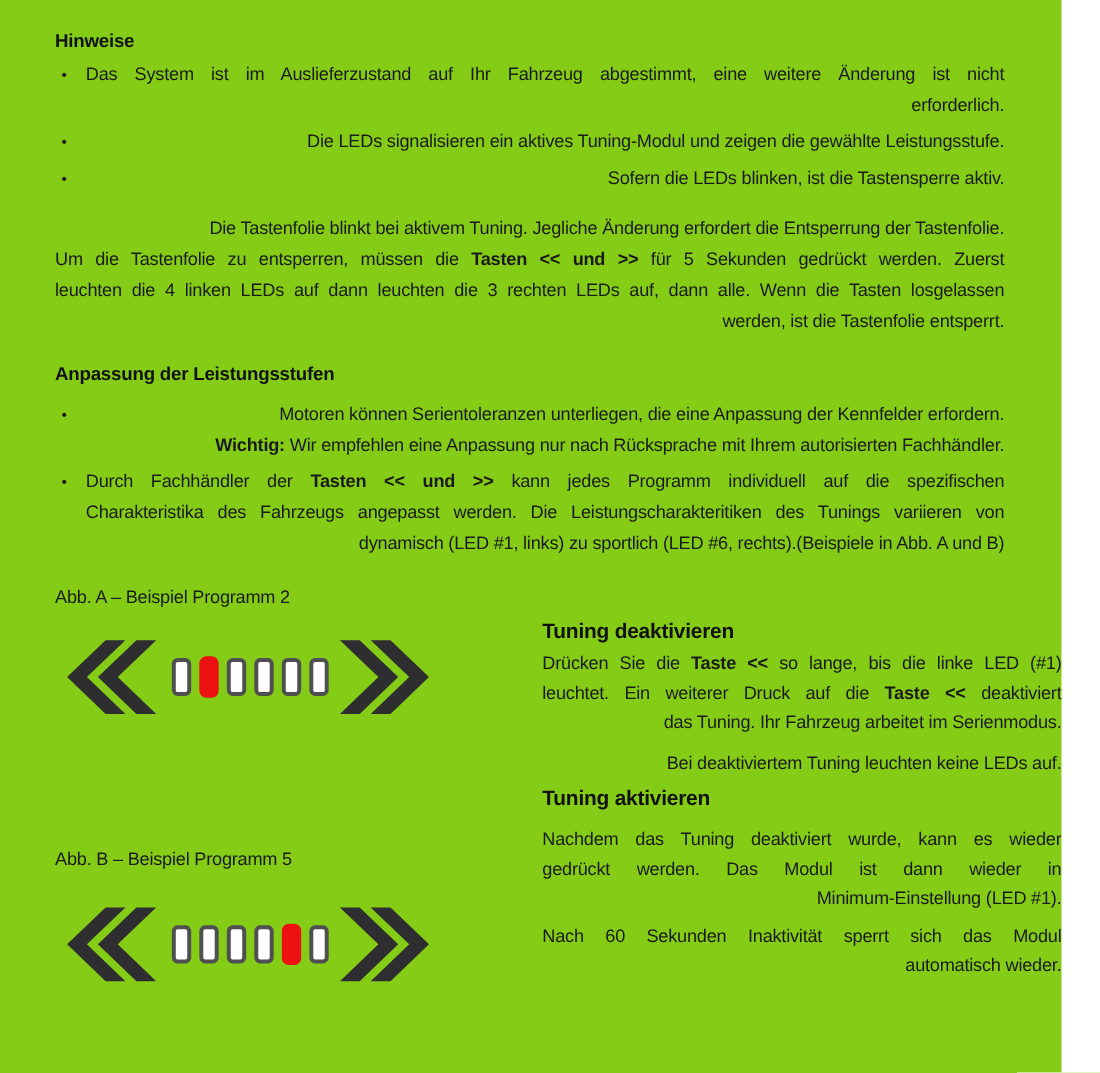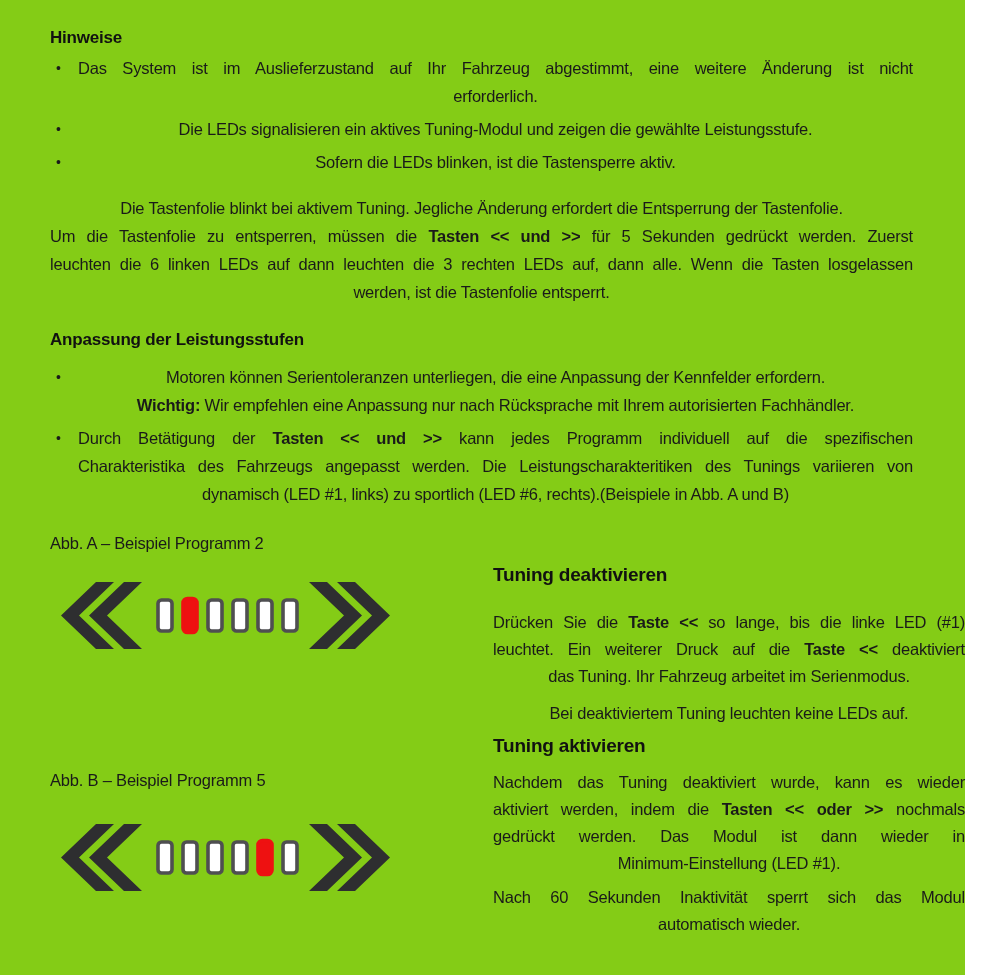--- a/index.html
+++ b/index.html
@@ -12,21 +12,21 @@
     font-family:"Liberation Sans", sans-serif;
     font-size:16.5px;
     line-height:28px;
     color:#1a1a1a;
     letter-spacing:-0.2px;
     overflow:hidden;
   }
   h2{font-size:17px;font-weight:700;line-height:22px;margin:0;color:#111;}
   h3{font-size:19px;font-weight:700;line-height:22px;margin:0;color:#111;}
   .b{font-weight:700;}
-  .ln{text-align:center;white-space:normal;}
+  .ln{text-align:right;white-space:normal;}
   .ln.stretch{text-align:justify;text-align-last:justify;}
   .mb-head{margin-bottom:5px;}
   .mt-entsperren{margin-top:20px;}
   .para-entsperren{margin-top:18px;}
   .mt-anpassung{margin-top:23px;}
   .bullets{margin:0;}
   .bullets.first{margin-top:0;}
   .bullets.second{margin-top:12px;}
   .bullet-item{display:flex;align-items:flex-start;margin:0 0 5px 0;}
   .bullet-item:last-child{margin-bottom:0;}
@@ -34,21 +34,21 @@
   .bullet-text{flex:1 1 auto;min-width:0;}
   .columns{display:flex;margin-top:22px;gap:10px;}
   .left-col{width:433px;flex:0 0 433px;box-sizing:border-box;}
   .right-col{width:472px;flex:0 0 472px;line-height:27px;}
   .caption{margin-top:2px;line-height:22px;}
   .figure{margin-top:26px;padding-left:8px;}
   .caption-b{margin-top:110px;}
   .figure-b{margin-top:31px;}
   .right-col h3{margin-top:34px;}
   .right-col h3.h3-b{margin-top:8px;}
-  .rp1{margin-top:23px;}
+  .rp1{margin-top:4px;}
   .rp2{margin-top:10px;}
   .rp3{margin-top:12px;}
   .rp4{margin-top:7px;}
 </style>
 </head>
 <body>
 
 <div class="page">
 
   <h2 class="mb-head">Hinweise</h2>
@@ -70,37 +70,37 @@
         <span class="marker">•</span>
         <div class="bullet-text">
           <div class="ln"><span>Sofern die LEDs blinken, ist die Tastensperre aktiv.</span></div>
         </div>
       </div>
     </div>
 
   <div class="para-entsperren">
       <div class="ln"><span>Die Tastenfolie blinkt bei aktivem Tuning. Jegliche Änderung erfordert die Entsperrung der Tastenfolie.</span></div>
       <div class="ln stretch"><span>Um die Tastenfolie zu entsperren, müssen die </span><span class="b">Tasten &lt;&lt; und &gt;&gt;</span><span> für 5 Sekunden gedrückt werden. Zuerst</span></div>
-      <div class="ln stretch"><span>leuchten die 6 linken LEDs auf dann leuchten die 3 rechten LEDs auf, dann alle. Wenn die Tasten losgelassen</span></div>
+      <div class="ln stretch"><span>leuchten die 4 linken LEDs auf dann leuchten die 3 rechten LEDs auf, dann alle. Wenn die Tasten losgelassen</span></div>
       <div class="ln"><span>werden, ist die Tastenfolie entsperrt.</span></div>
     </div>
 
   <h2 class="mt-anpassung">Anpassung der Leistungsstufen</h2>
   <div class="bullets second">
       <div class="bullet-item">
         <span class="marker">•</span>
         <div class="bullet-text">
           <div class="ln"><span>Motoren können Serientoleranzen unterliegen, die eine Anpassung der Kennfelder erfordern.</span></div>
           <div class="ln"><span class="b">Wichtig:</span><span> Wir empfehlen eine Anpassung nur nach Rücksprache mit Ihrem autorisierten Fachhändler.</span></div>
         </div>
       </div>
       <div class="bullet-item">
         <span class="marker">•</span>
         <div class="bullet-text">
-          <div class="ln stretch"><span>Durch Betätigung der </span><span class="b">Tasten &lt;&lt; und &gt;&gt;</span><span> kann jedes Programm individuell auf die spezifischen</span></div>
+          <div class="ln stretch"><span>Durch Fachhändler der </span><span class="b">Tasten &lt;&lt; und &gt;&gt;</span><span> kann jedes Programm individuell auf die spezifischen</span></div>
           <div class="ln stretch"><span>Charakteristika des Fahrzeugs angepasst werden. Die Leistungscharakteritiken des Tunings variieren von</span></div>
           <div class="ln"><span>dynamisch (LED #1, links) zu sportlich (LED #6, rechts).(Beispiele in Abb. A und B)</span></div>
         </div>
       </div>
     </div>
 
   <div class="columns">
     <div class="left-col">
       <div class="caption">Abb. A – Beispiel Programm 2</div>
       <div class="figure"><svg width="335" height="71" viewBox="0 0 335 71">
@@ -143,21 +143,20 @@
           <div class="ln stretch"><span>Drücken Sie die </span><span class="b">Taste &lt;&lt;</span><span> so lange, bis die linke LED (#1)</span></div>
           <div class="ln stretch"><span>leuchtet. Ein weiterer Druck auf die </span><span class="b">Taste &lt;&lt;</span><span> deaktiviert</span></div>
           <div class="ln"><span>das Tuning. Ihr Fahrzeug arbeitet im Serienmodus.</span></div>
         </div>
       <div class="rp2">
           <div class="ln"><span>Bei deaktiviertem Tuning leuchten keine LEDs auf.</span></div>
         </div>
       <h3 class="h3-b">Tuning aktivieren</h3>
       <div class="rp3">
           <div class="ln stretch"><span>Nachdem das Tuning deaktiviert wurde, kann es wieder</span></div>
-          <div class="ln stretch"><span>aktiviert werden, indem die </span><span class="b">Tasten &lt;&lt; oder &gt;&gt;</span><span> nochmals</span></div>
           <div class="ln stretch"><span>gedrückt werden. Das Modul ist dann wieder in</span></div>
           <div class="ln"><span>Minimum-Einstellung (LED #1).</span></div>
         </div>
       <div class="rp4">
           <div class="ln stretch"><span>Nach 60 Sekunden Inaktivität sperrt sich das Modul</span></div>
           <div class="ln"><span>automatisch wieder.</span></div>
         </div>
     </div>
   </div>
 

